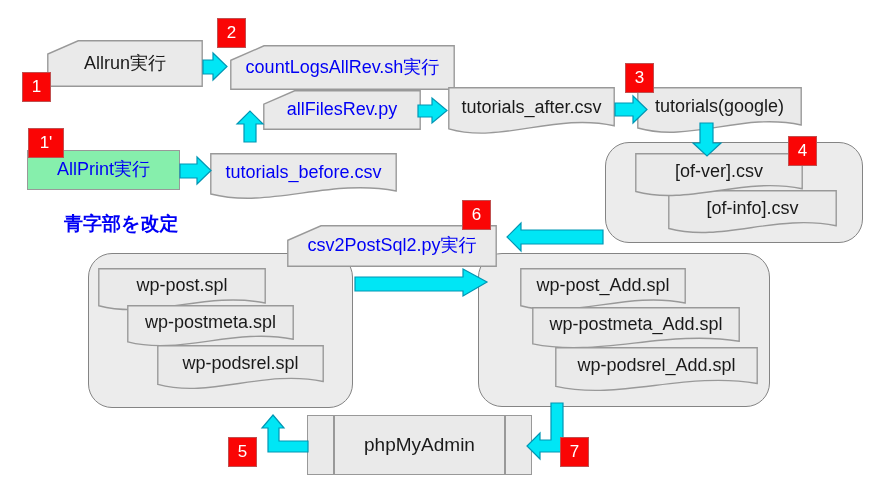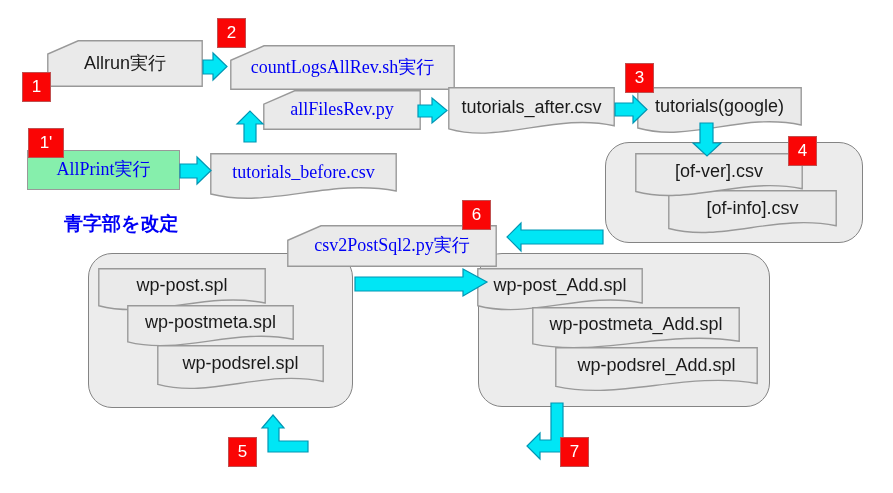--- a/index.html
+++ b/index.html
@@ -9,21 +9,21 @@
   }
   
   .node{
     position:absolute;display:flex;align-items:center;justify-content:center;
     box-sizing:border-box;
   }
   .node .lbl{
     position:relative;z-index:2;font-size:18px;color:#1a1a1a;white-space:nowrap;
     line-height:1.1;
   }
-  .node.blue .lbl{color:#0000f5;font-family:Liberation Serif, serif;}
+  .node.blue .lbl{color:#0000f5;}
   .node.doc .lbl{padding-bottom:10px;}
   
   .rect{background:#86efac;border:1.6px solid #999;}
   
   .group{background:#ececec;border:1.6px solid #848484;border-radius:24px;}
   
   .predef{background:#eaeaea;border:1.6px solid #999;}
   .predef .bar{position:absolute;top:0;bottom:0;width:1.6px;background:#999;z-index:1;}
   .predef .bar.l{left:25px;} .predef .bar.r{right:25px;}
   .predef .lbl{font-size:19px;}
@@ -129,39 +129,44 @@
       </svg>
     <span class="lbl">wp-postmeta.spl</span>
   </div>
   <div class="node doc" style="left:157px;top:345px;width:167px;height:48px">
       <svg class="shape" width="167" height="48" viewBox="0 0 167 48">
         <path d="M 0.8,0.8 L 166.2,0.8 L 166.2,36.480000000000004 C 106.88,24 53.44,53.760000000000005 0.8,39.36 Z" fill="#eaeaea" stroke="#999999" stroke-width="1.4"></path>
       </svg>
     <span class="lbl">wp-podsrel.spl</span>
   </div>
 
-  <div class="node doc" style="left:477px;top:268px;width:166px;height:46px">
+  <div class="node doc" style="left:520px;top:268px;width:166px;height:46px">
       <svg class="shape" width="166" height="46" viewBox="0 0 166 46">
         <path d="M 0.8,0.8 L 165.2,0.8 L 165.2,34.96 C 106.24000000000001,23 53.120000000000005,51.52 0.8,37.72 Z" fill="#eaeaea" stroke="#999999" stroke-width="1.4"></path>
       </svg>
     <span class="lbl">wp-post_Add.spl</span>
   </div>
   <div class="node doc" style="left:532px;top:307px;width:208px;height:45px">
       <svg class="shape" width="208" height="45" viewBox="0 0 208 45">
         <path d="M 0.8,0.8 L 207.2,0.8 L 207.2,34.2 C 133.12,22.5 66.56,50.400000000000006 0.8,36.9 Z" fill="#eaeaea" stroke="#999999" stroke-width="1.4"></path>
       </svg>
     <span class="lbl">wp-postmeta_Add.spl</span>
   </div>
   <div class="node doc" style="left:555px;top:347px;width:203px;height:48px">
       <svg class="shape" width="203" height="48" viewBox="0 0 203 48">
         <path d="M 0.8,0.8 L 202.2,0.8 L 202.2,36.480000000000004 C 129.92000000000002,24 64.96000000000001,53.760000000000005 0.8,39.36 Z" fill="#eaeaea" stroke="#999999" stroke-width="1.4"></path>
       </svg>
     <span class="lbl">wp-podsrel_Add.spl</span>
   </div>
 
+  <div class="node predef" style="left:307px;top:415px;width:225px;height:60px">
+    <span class="bar l"></span>
+    <span class="bar r"></span>
+    <span class="lbl">phpMyAdmin</span>
+  </div>
 
   <svg class="arrows" width="893" height="493" viewBox="0 0 893 493">
     <polygon points="203,60 213,60 213,53 227,66.5 213,80 213,74 203,74"></polygon>
     <polygon points="244,142 244,124 237,124 250,111 263,124 256,124 256,142"></polygon>
     <polygon points="418,105 432,105 432,98 447,110.5 432,123 432,117 418,117"></polygon>
     <polygon points="615,103 633,103 633,96 647,109.5 633,123 633,116 615,116"></polygon>
     <polygon points="700,123 713,123 713,143 721,143 707,156 693,143 700,143"></polygon>
     <polygon points="603,230 521,230 521,223 507,237 521,251 521,244 603,244"></polygon>
     <polygon points="355,277 463,277 463,269 487,282 463,296 463,291 355,291"></polygon>
     <polygon points="180,164 197,164 197,157 211,170.5 197,184 197,178 180,178"></polygon>

